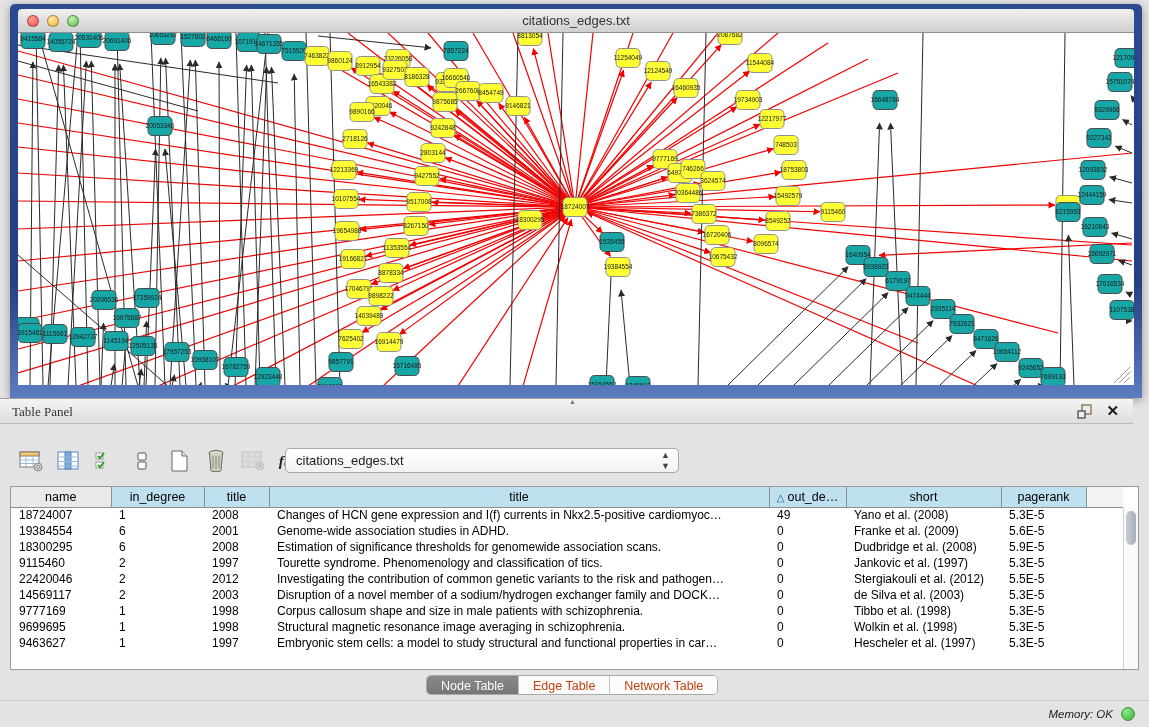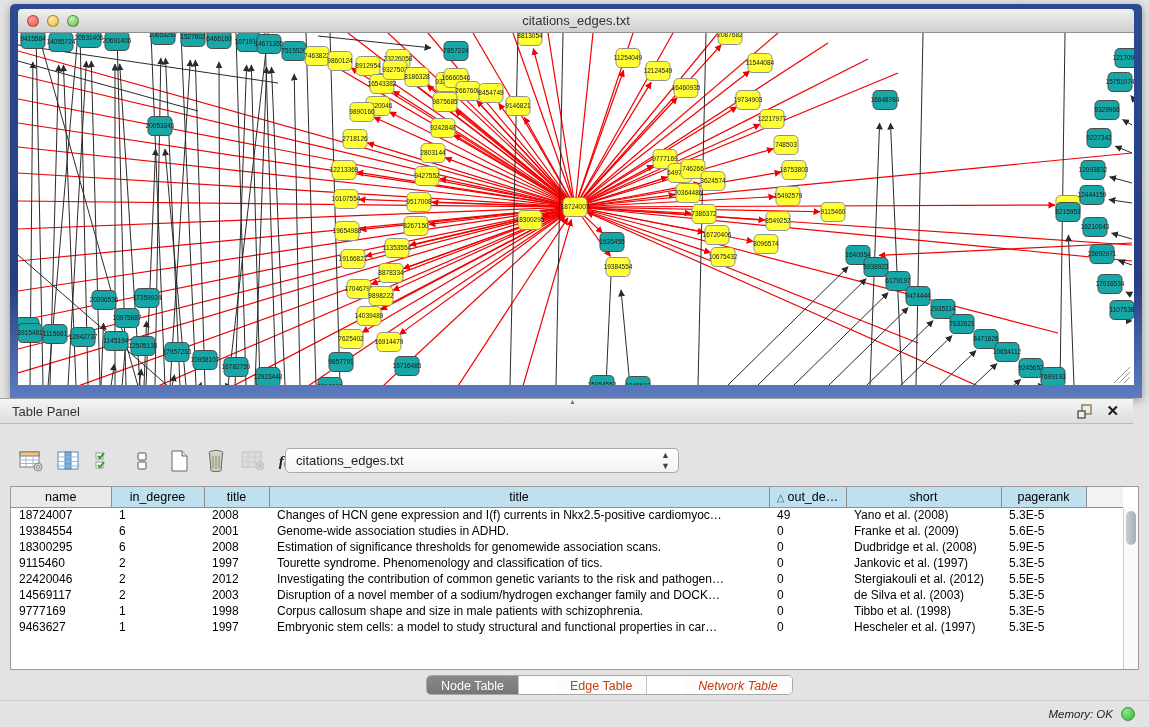--- a/index.html
+++ b/index.html
@@ -15,21 +15,21 @@
   .traffic span { width:12px; height:12px; border-radius:50%; display:inline-block; border:1px solid rgba(0,0,0,.35); }
   .tl-red   { background:radial-gradient(circle at 35% 30%, #ff9a96, #f95049); }
   .tl-yel   { background:radial-gradient(circle at 35% 30%, #ffe9a8, #f6b42e); }
   .tl-grn   { background:radial-gradient(circle at 35% 30%, #c6f0b2, #57c140); }
   .net-title { text-align:center; font-size:13px; line-height:23px; color:#333; }
   .net-canvas { width:1116px; height:352px; background:#ffffff; position:relative; overflow:hidden; }
   .net-canvas svg { display:block; }
 
   
   .panel-header { position:absolute; left:0; top:398px; width:1133px; height:26px;
-    background:linear-gradient(#f4f4f4,#dedede); border-top:1px solid #9f9f9f; border-bottom:1px solid #bdbdbd; }
+    background:linear-gradient(#f4f4f4,#dedede); border-top:1px solid #9f9f9f; border-bottom:1px solid #bdbdbd;font-family:Liberation Serif, serif; }
   .panel-title { position:absolute; left:12px; top:5px; font-size:13px; color:#333; }
   .panel-float { position:absolute; right:40px; top:5px; width:16px; height:16px; cursor:pointer; }
   .panel-close { position:absolute; right:14px; top:3px; font-size:15px; font-weight:bold; color:#1a1a1a; cursor:pointer; }
   .splitter-nub { position:absolute; left:569px; top:399px; width:10px; height:5px; color:#777; font-size:7px; line-height:5px; }
 
   .toolbar { position:absolute; left:18px; top:446px; height:30px; display:flex; align-items:center; gap:11px; }
   .tb-icon { width:26px; height:26px; display:flex; align-items:center; justify-content:center; cursor:pointer; }
   .fx { font-family:"Liberation Serif",serif; font-style:italic; font-weight:bold; font-size:15px; color:#222; }
   .combo { position:absolute; left:285px; top:448px; width:394px; height:25px; background:linear-gradient(#ffffff,#f2f2f2);
     border:1px solid #a9a9a9; border-radius:5px; font-size:13px; color:#222; line-height:23px; padding-left:10px; cursor:pointer; }
@@ -41,23 +41,23 @@
   table.grid th { height:20px; background:#bfe0ee; border-right:1px solid #8f8f8f; border-bottom:1px solid #8f8f8f;
     font-weight:normal; font-size:12.5px; text-align:center; overflow:hidden; white-space:nowrap; cursor:pointer; }
   table.grid th.gray { background:#e9e9e9; }
   table.grid th.filler { background:#f2f2f2; border-right:none; }
   table.grid td { height:16px; padding:0 2px 0 8px; white-space:nowrap; overflow:hidden; }
   .sort-tri { color:#15647e; font-size:10px; margin-right:3px; }
   .vscroll { position:absolute; right:0; top:21px; bottom:0; width:15px; background:#fafafa; border-left:1px solid #d0d0d0; }
   .vthumb { position:absolute; left:2px; top:3px; width:10px; height:34px; background:linear-gradient(90deg,#c9ced6,#a8aeb8); border-radius:6px; cursor:pointer; }
 
   .tabs { position:absolute; left:426px; top:675px; height:20px; display:flex; border:1px solid #a8a8a8;
-    border-radius:5px; overflow:hidden; background:#fff; font-size:12.5px;gap:37px; }
+    border-radius:5px; overflow:hidden; background:#fff; font-size:12.5px; }
   .tab { padding:2px 14px; line-height:16px; color:#c2410c; background:#fcfcfc; border-right:1px solid #c2c2c2; cursor:pointer; }
-  .tab:last-child { border-right:none;font-style:italic; }
+  .tab:last-child { border-right:none; }
   .tab.active { background:linear-gradient(#8a8a8a,#767676); color:#fff; }
 
   .statusbar { position:absolute; left:0; bottom:0; width:1149px; height:27px; background:#e3e3e3; border-top:1px solid #cfcfcf; }
   .memory { position:absolute; right:36px; top:7px; font-size:11.5px; color:#222;font-style:italic; }
   .memdot { position:absolute; right:14px; top:6px; width:14px; height:14px; border-radius:50%;
     background:radial-gradient(circle at 35% 30%, #8fe58f, #2fba2f); border:1px solid #4a8a4a; cursor:pointer; }
 </style>
 </head>
 <body>
 
@@ -851,20 +851,30 @@
           <td>9777169</td>
           <td>1</td>
           <td>1998</td>
           <td>Corpus callosum shape and size in male patients with schizophrenia.</td>
           <td>0</td>
           <td>Tibbo et al. (1998)</td>
           <td>5.3E-5</td>
           <td></td>
         </tr>
         <tr>
+          <td>9699695</td>
+          <td>1</td>
+          <td>1998</td>
+          <td>Structural magnetic resonance image averaging in schizophrenia.</td>
+          <td>0</td>
+          <td>Wolkin et al. (1998)</td>
+          <td>5.3E-5</td>
+          <td></td>
+        </tr>
+        <tr>
           <td>9463627</td>
           <td>1</td>
           <td>1997</td>
           <td>Embryonic stem cells: a model to study structural and functional properties in car…</td>
           <td>0</td>
           <td>Hescheler et al. (1997)</td>
           <td>5.3E-5</td>
           <td></td>
         </tr>
       </tbody>

